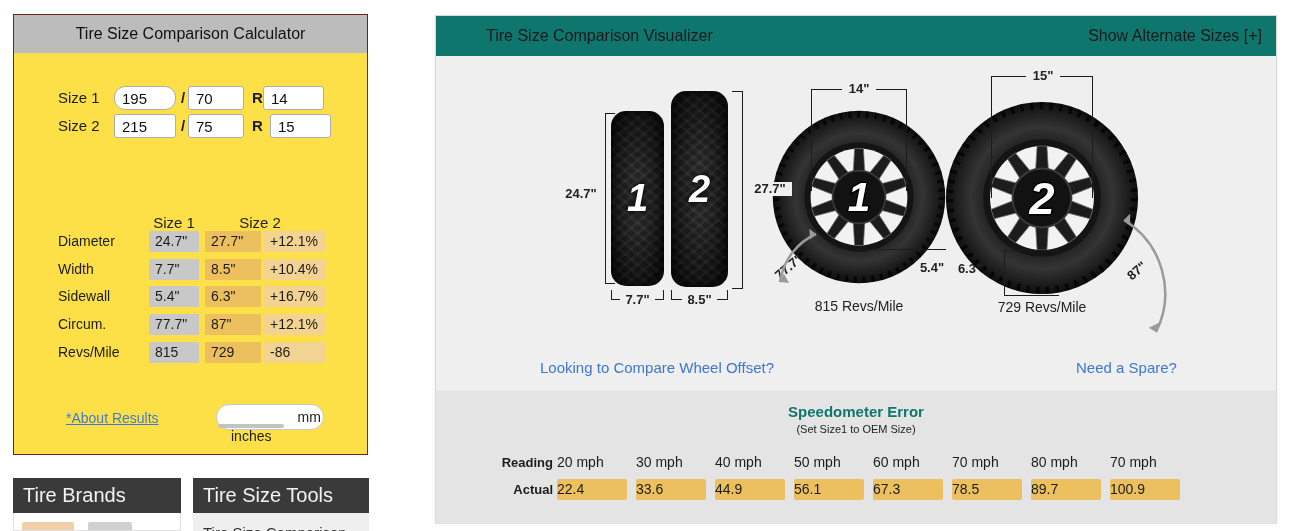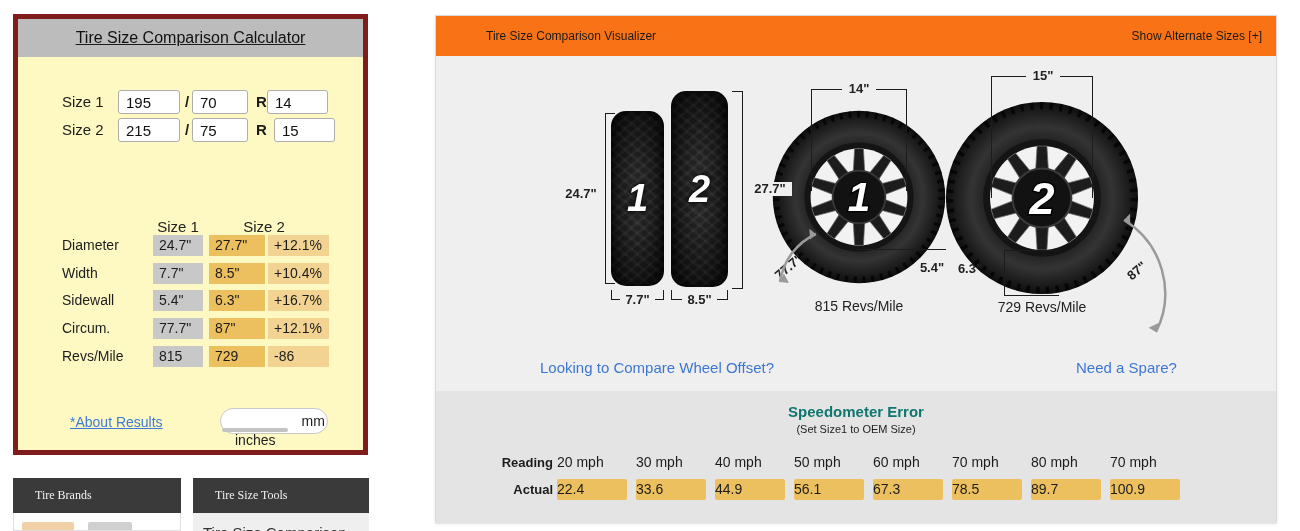--- a/index.html
+++ b/index.html
@@ -2,21 +2,21 @@
 <html><head>
 <meta charset="utf-8">
 <style>
   * { margin:0; padding:0; box-sizing:border-box; }
   html,body { width:1300px; height:531px; background:#ffffff; overflow:hidden;
               font-family:"Liberation Sans", sans-serif; color:#1c1c1c; }
   body { position:relative; }
 
   
   .calc-panel { position:absolute; left:13px; top:14px; width:355px; height:441px;
-                background:#fef9c3; border:5px solid #7f1d1d;text-decoration:underline; }
+                background:#fde047; border:1px solid #7f1d1d; }
   .calc-header { height:38px; line-height:38px; background:#bcbcbc; text-align:center;
                  font-size:16px; color:#111; }
   .size-label { position:absolute; left:44px; width:50px; font-size:15px; line-height:24px; }
   .inp { position:absolute; height:24px; border:1px solid #adadad; border-radius:3px;
          background:#fff; font-size:15px; padding:0 4px 0 7px; font-family:inherit; color:#111; }
   .sep { position:absolute; font-weight:bold; font-size:15px; line-height:24px; }
   .compare-btn { position:absolute; left:102px; top:141px; width:156px; height:36px;
                  background:#4789d3; color:#fff; font-size:19px; border:none; border-radius:4px;
                  font-family:inherit; cursor:pointer; }
   .thead { position:absolute; top:199px; font-size:15px; text-align:center; color:#222; }
@@ -29,36 +29,36 @@
   .about-link { position:absolute; left:52px; top:395px; font-size:14px; color:#3f7ad6;
                 text-decoration:underline; }
   .unit-toggle { position:absolute; left:202px; top:389px; width:108px; height:26px;
                  background:#fff; border:1px solid #c9c9c9; border-radius:13px; display:flex; }
   .unit-seg { font-size:14px; line-height:24px; padding:0 13px; border-radius:12px; cursor:pointer; }
   .unit-on { background:#c3c3c3; margin:19px 0 1px 1px; }
   .unit-off { color:#222; }
 
   
   .dark-hd { position:absolute; height:35px; line-height:35px; background:#3a3a3a; color:#f2f2f2;
-             font-size:12px; padding-left:22px; top:478px;font-family:Liberation Serif, serif; }
+             font-size:20px; padding-left:10px; top:478px; }
   .brands-hd { left:13px; width:168px; }
   .tools-hd  { left:193px; width:176px; }
   .brands-body { position:absolute; left:13px; top:513px; width:168px; height:18px;
                  background:#fff; border:1px solid #e0e0e0; border-top:none; overflow:hidden;
                  display:flex; gap:14px; padding:9px 0 0 8px; }
   .logo-ph1 { width:52px; height:10px; background:rgba(224,150,60,.45); border-radius:2px; }
   .logo-ph2 { width:44px; height:10px; background:rgba(150,150,150,.45); border-radius:2px; }
   .tools-body { position:absolute; left:193px; top:513px; width:176px; height:18px;
                 background:#efefef; overflow:hidden; font-size:15px; color:#333; padding:11px 0 0 10px; }
 
   
   .vis-panel { position:absolute; left:435px; top:15px; width:842px; height:508px;
                background:#efefef; border:1px solid #d9d9d9; box-shadow:0 1px 3px rgba(0,0,0,.08); }
-  .vis-header { height:40px; background:#f97316; display:flex; align-items:center;
-                justify-content:space-between; padding:0 14px 0 50px; font-size:12px; color:#1a1a1a; }
+  .vis-header { height:40px; background:#0f766e; display:flex; align-items:center;
+                justify-content:space-between; padding:0 14px 0 50px; font-size:16px; color:#1a1a1a; }
   .alt-sizes { cursor:pointer; }
   .viz { position:relative; height:335px; }
 
   .tread { position:absolute; border-radius:15px; background-color:#191919;
            background-image:
              radial-gradient(ellipse at center, rgba(95,95,95,.28) 0%, rgba(0,0,0,.62) 82%),
              repeating-linear-gradient(40deg, rgba(255,255,255,.07) 0 3px, rgba(0,0,0,0) 3px 8px),
              repeating-linear-gradient(-40deg, rgba(255,255,255,.07) 0 3px, rgba(0,0,0,0) 3px 8px);
            box-shadow:inset 0 0 9px #000;
            display:flex; align-items:center; justify-content:center; }
@@ -95,21 +95,21 @@
   .sp-cell { display:inline-block; width:70px; height:21px; line-height:21px;
              background:#edc05f; border-radius:2px; font-size:14px; }
 </style>
 </head>
 <body>
 
 <div class="calc-panel">
   <div class="calc-header">Tire Size Comparison Calculator</div>
 
   <div class="size-label" style="top:71px">Size 1</div>
-  <input class="inp" style="left: 100px; top: 71px; width: 62px;" value="195">
+  <input class="inp" style="left: 100px; top: 71px; width: 62px; border-radius: 11px;" value="195">
   <div class="sep" style="left:167px; top:71px">/</div>
   <input class="inp" style="left: 174px; top: 71px; width: 56px;" value="70">
   <div class="sep" style="left:238px; top:71px">R</div>
   <input class="inp" style="left: 249px; top: 71px; width: 61px;" value="14">
 
   <div class="size-label" style="top:99px">Size 2</div>
   <input class="inp" style="left: 100px; top: 99px; width: 62px;" value="215">
   <div class="sep" style="left:167px; top:99px">/</div>
   <input class="inp" style="left: 174px; top: 99px; width: 56px;" value="75">
   <div class="sep" style="left:238px; top:99px">R</div>

